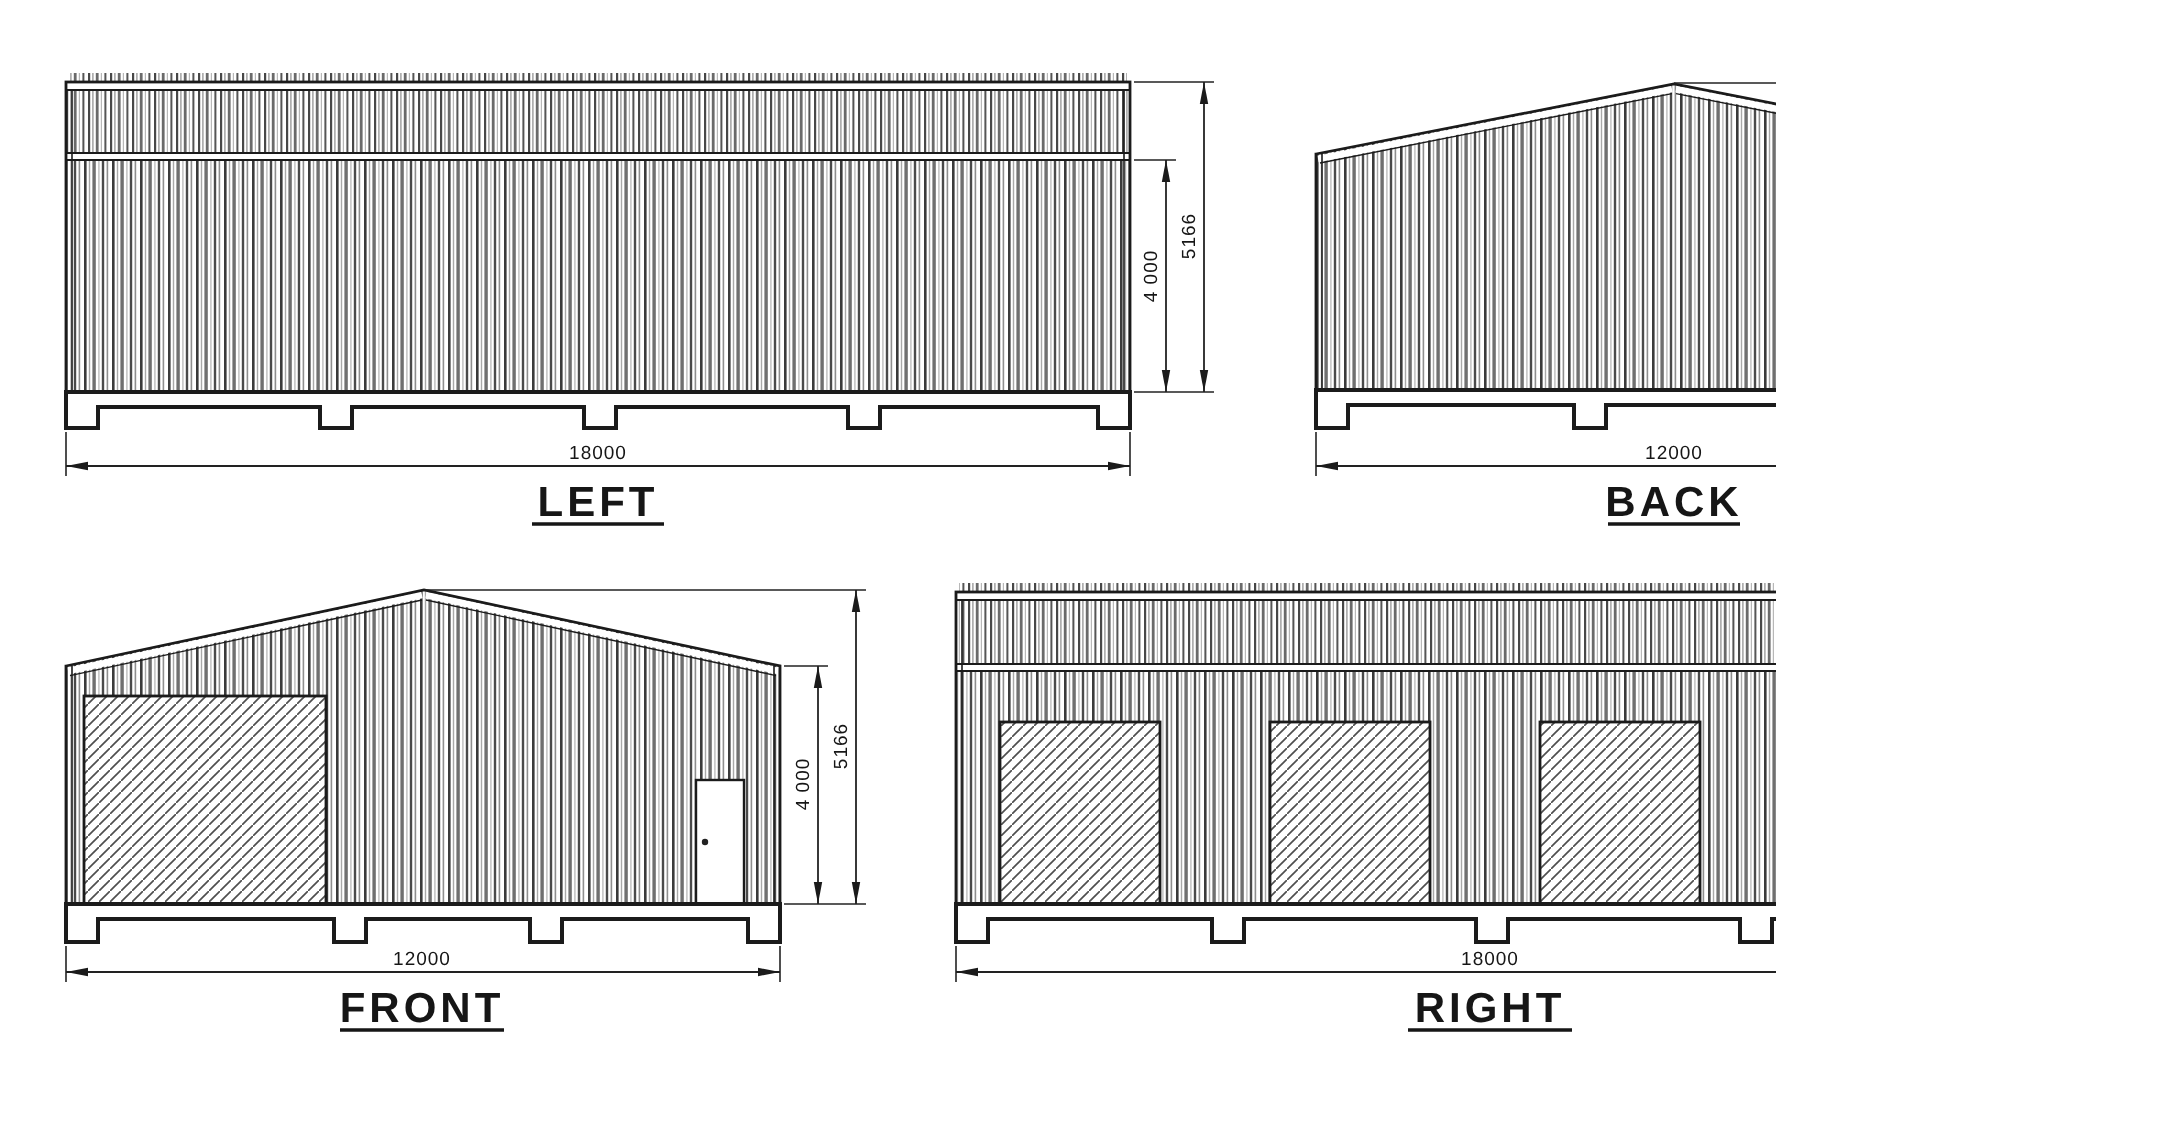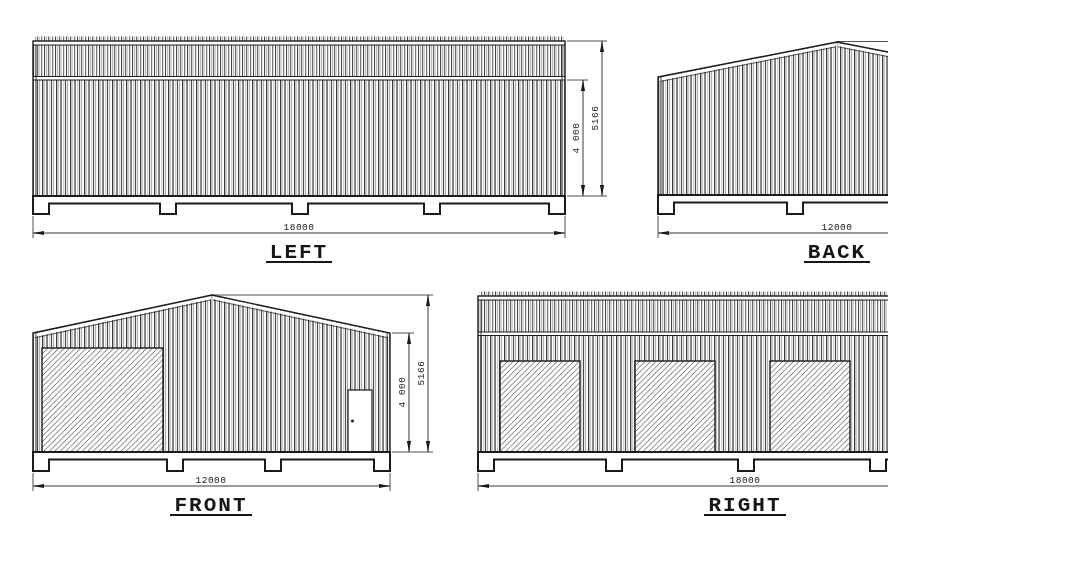--- a/index.html
+++ b/index.html
@@ -1,17 +1,17 @@
 <!DOCTYPE html>
 <html><head>
 <meta charset="utf-8">
 <style>
   html,body{margin:0;padding:0;background:#ffffff;}
   .canvas{position:relative;width:888px;height:568px;background:#a16207;overflow:hidden;
-          font-family:Liberation Mono, monospace;}
+          font-family:Liberation Sans, sans-serif;}
   svg{display:block;}
   text{fill:#161616;}
   .dimtxt{font-size:9.5px;letter-spacing:0.5px;}
   .viewlabel{font-size:21px;font-weight:bold;letter-spacing:2px;}
 </style>
 </head>
 <body>
 
 <div class="canvas">
 <svg width="1080" height="568" viewBox="0 0 1080 568">

